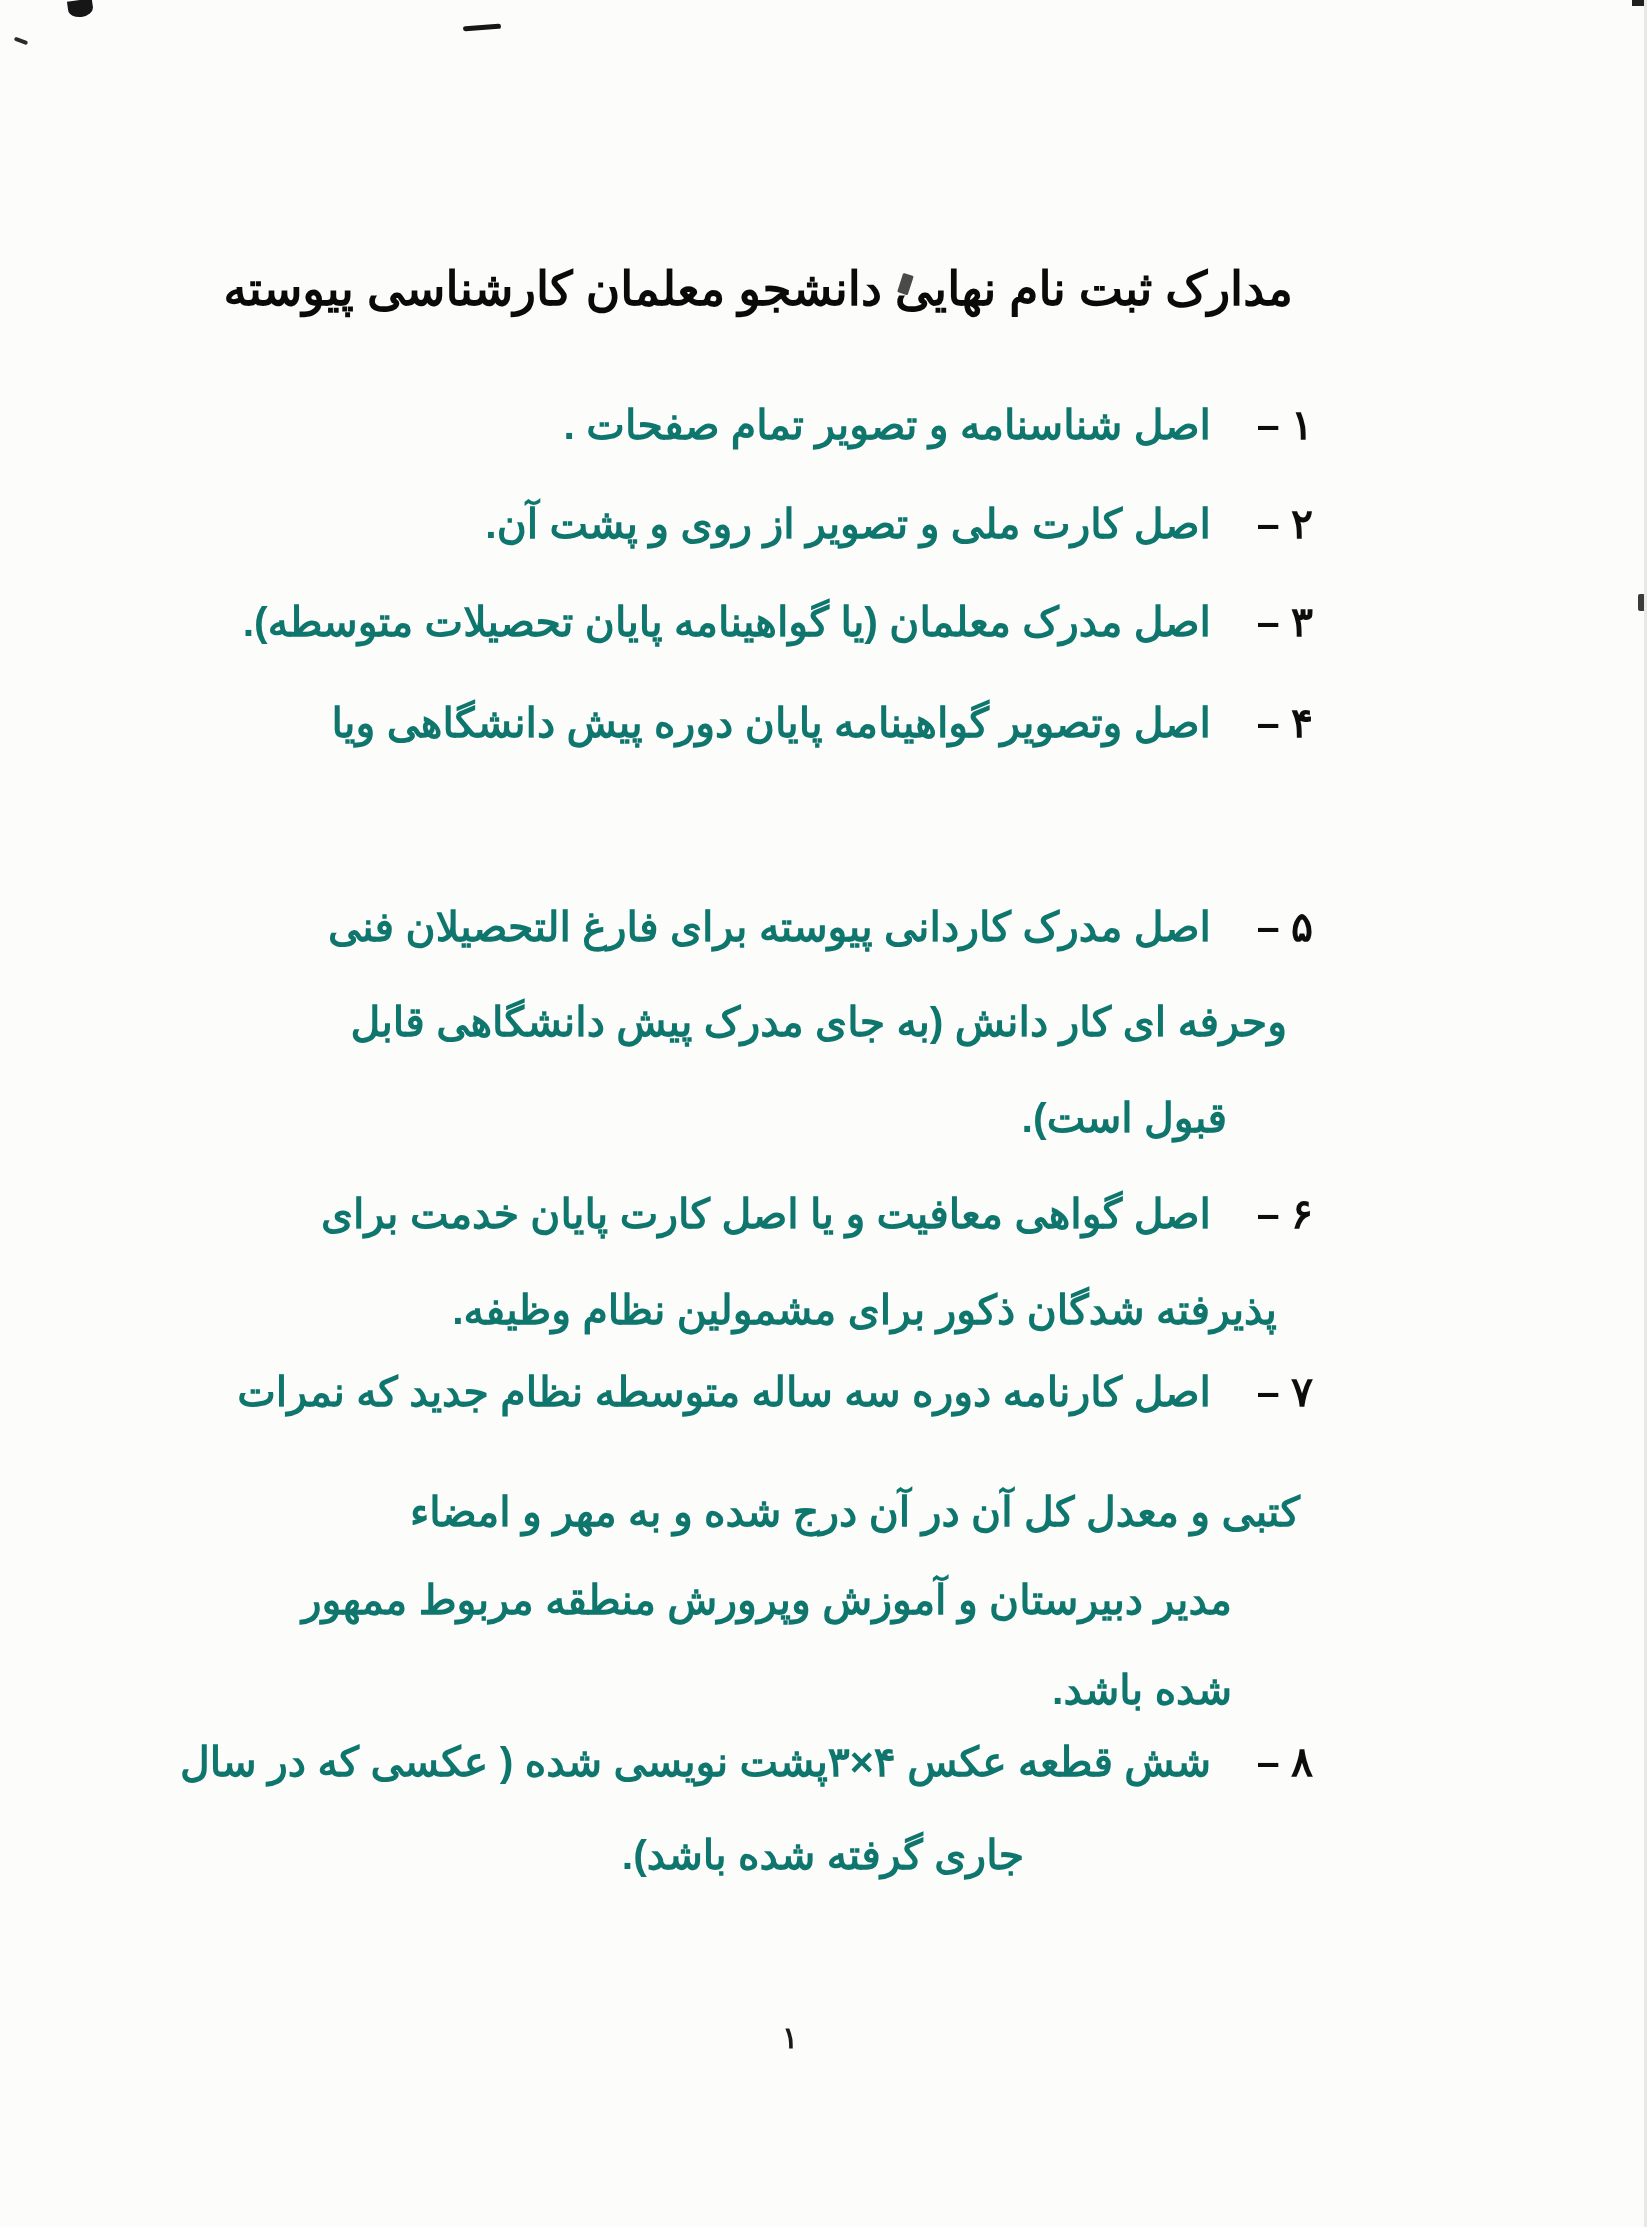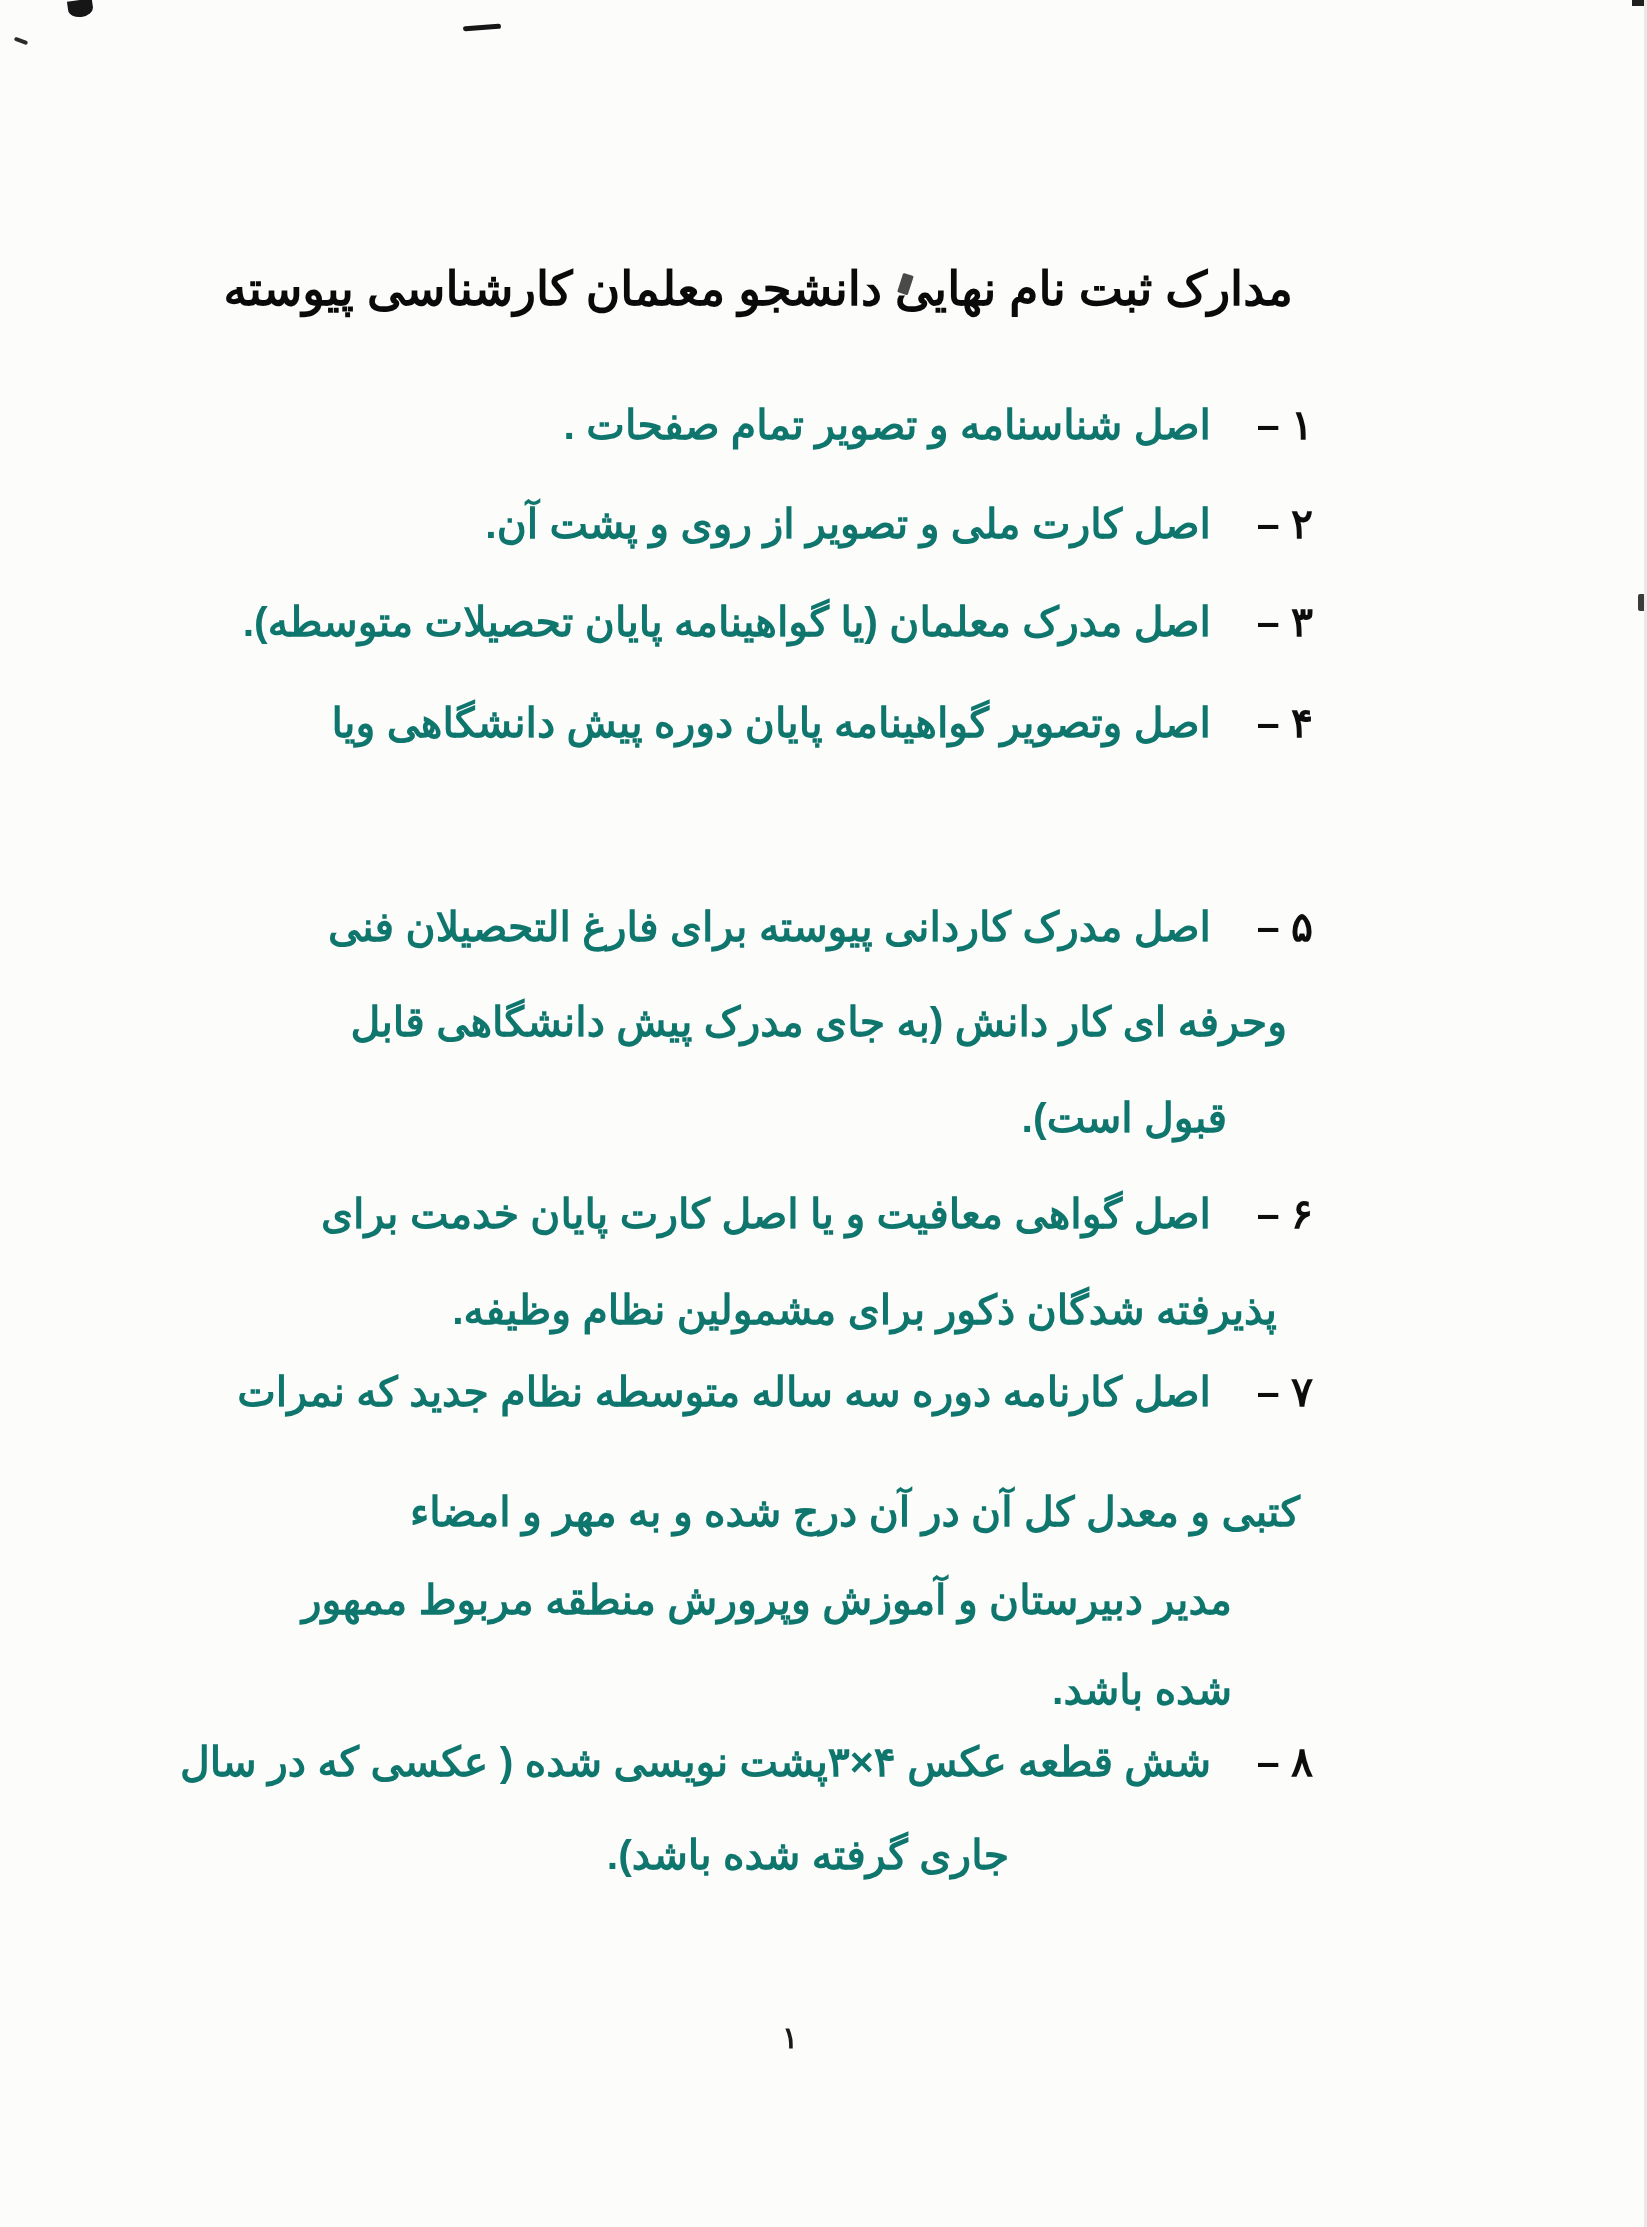--- a/index.html
+++ b/index.html
@@ -53,21 +53,21 @@
   .y-i5a { top: 903px; }
   .y-i5b { top: 998px; right: 357px; }
   .y-i5c { top: 1094px; right: 417px; }
   .y-i6a { top: 1190px; }
   .y-i6b { top: 1286px; right: 367px; }
   .y-i7a { top: 1368px; }
   .y-i7b { top: 1488px; right: 344px; }
   .y-i7c { top: 1576px; right: 412px; }
   .y-i7d { top: 1666px; right: 412px; margin-left: 10px; }
   .y-i8a { top: 1738px; }
-  .y-i8b { top: 1831px; right: 635px; }
+  .y-i8b { top: 1831px; right: 620px; }
   .page-number {
     position: absolute;
     top: 2020px;
     left: 782px;
     font-size: 30px;
     font-weight: 700;
     color: #1a1a1a;
   }
   
   .artifact { position: absolute; background: #161616; }

